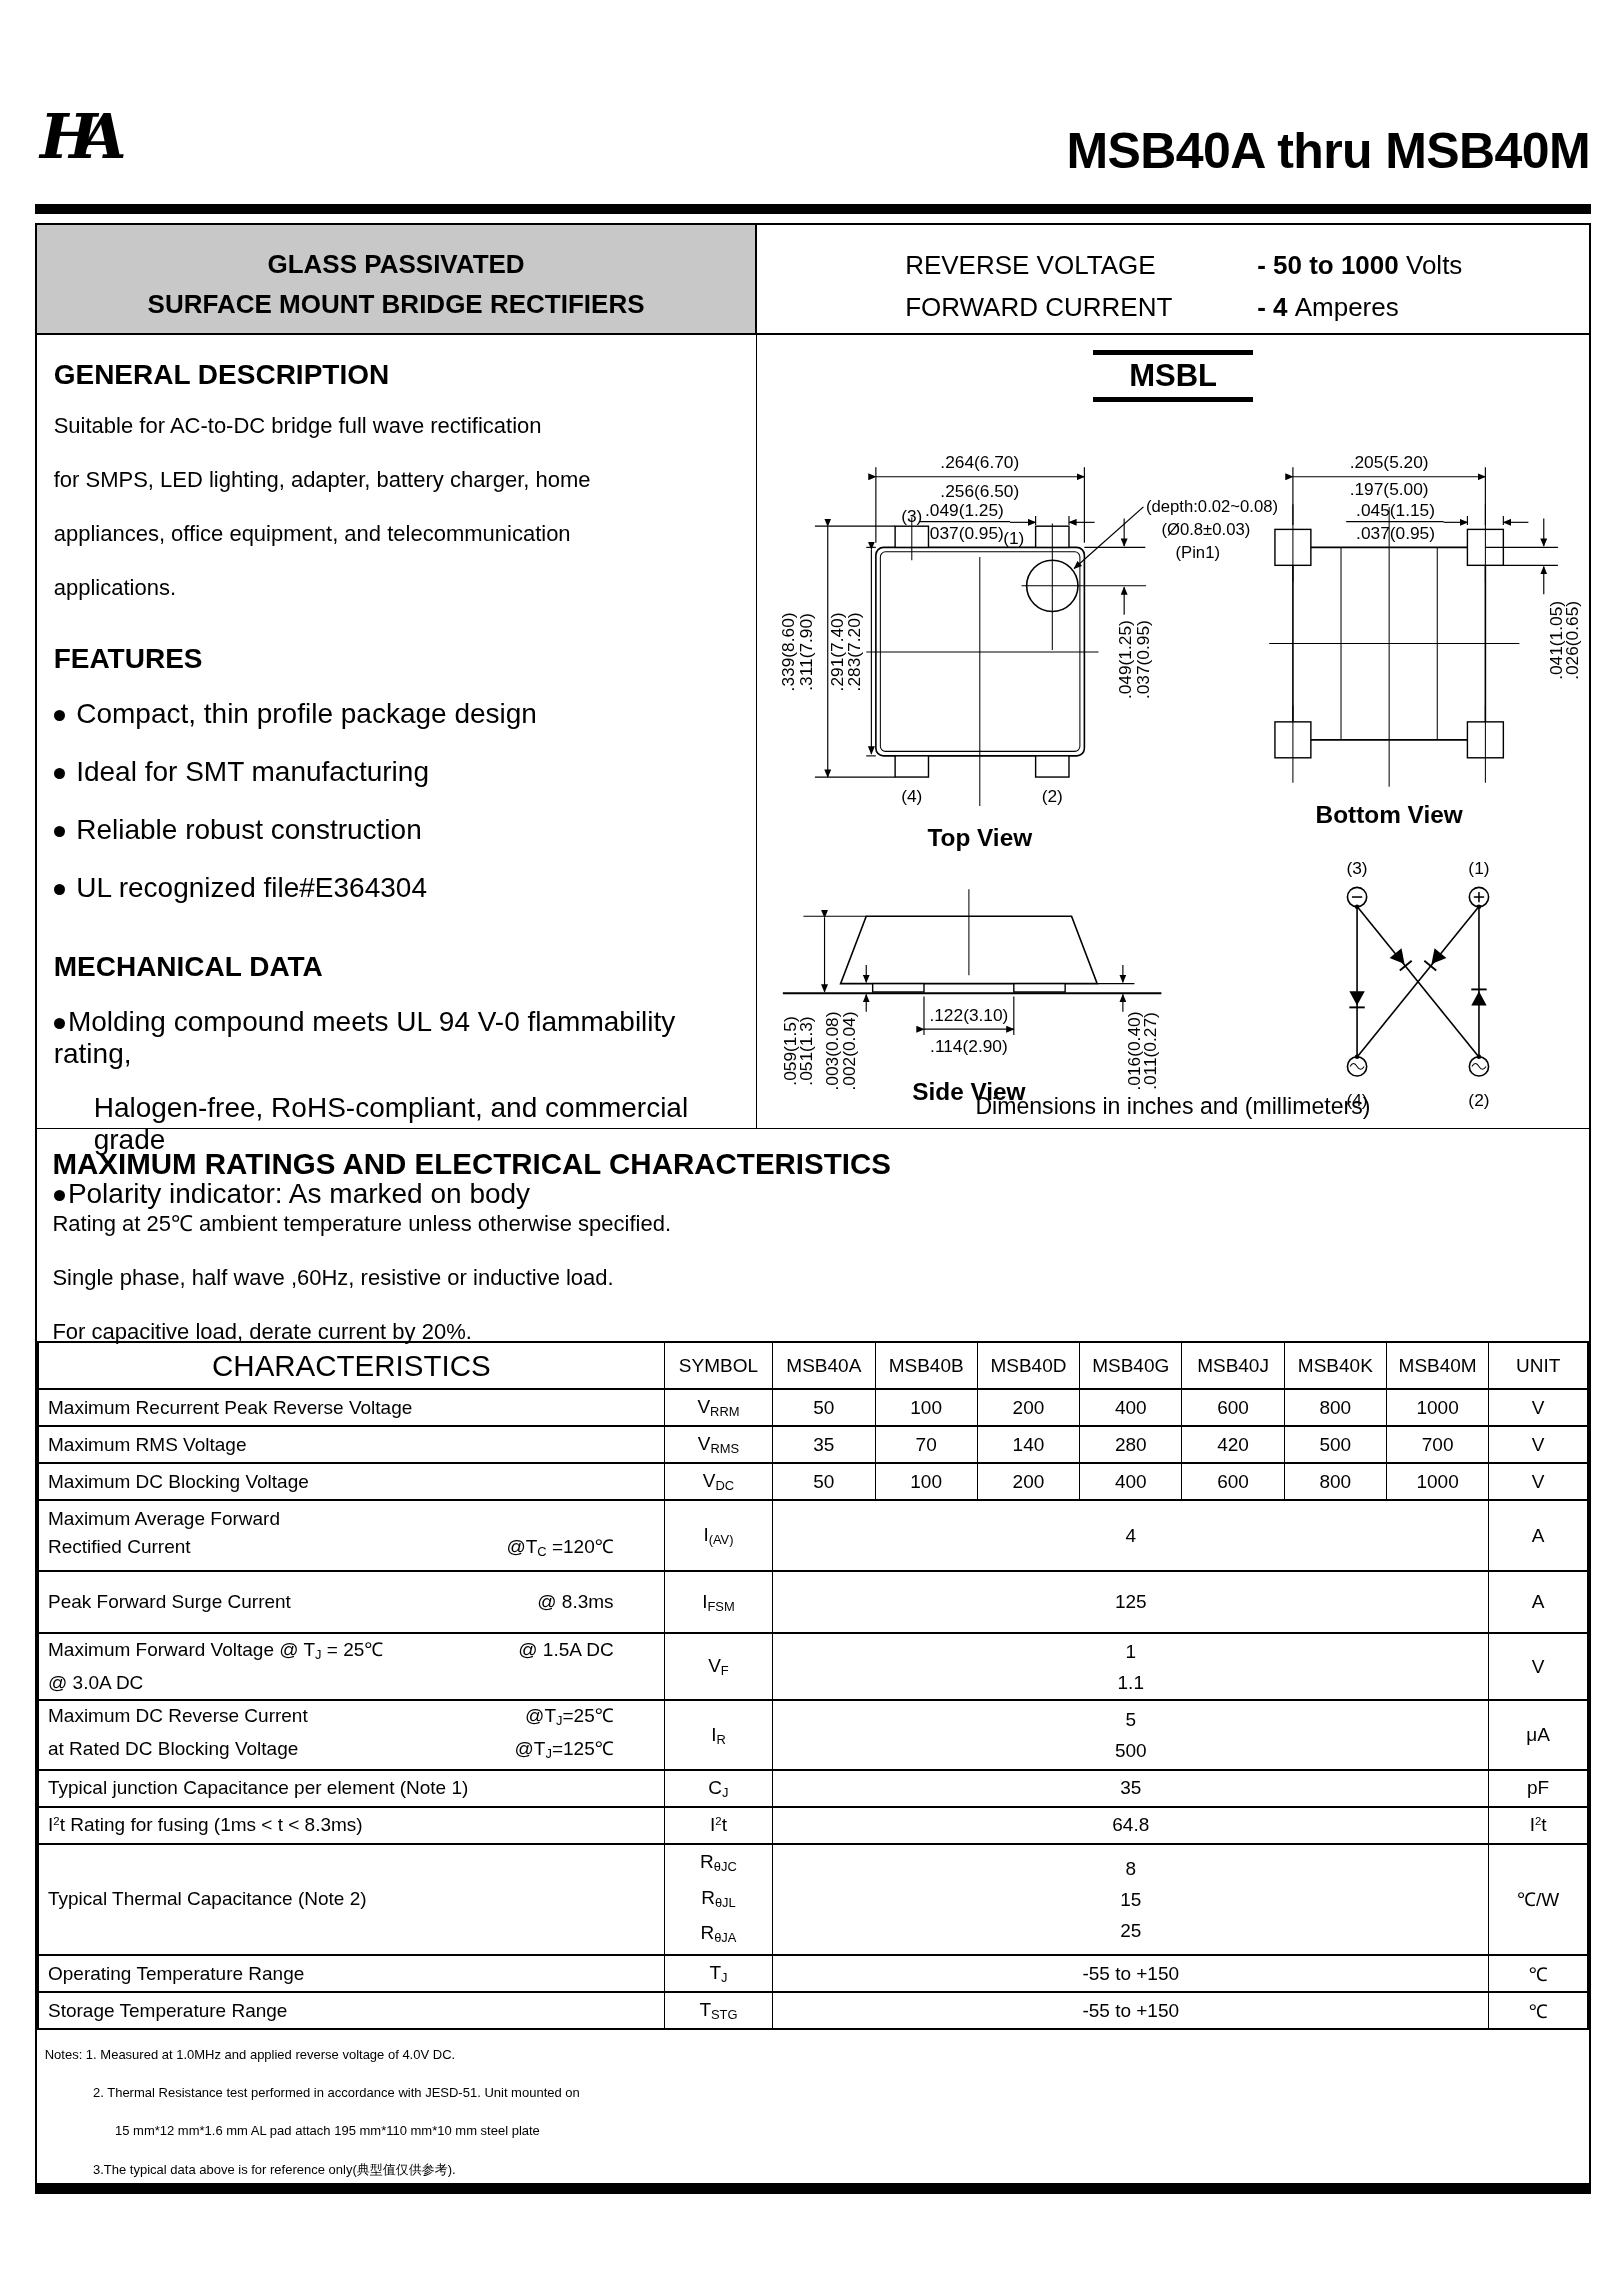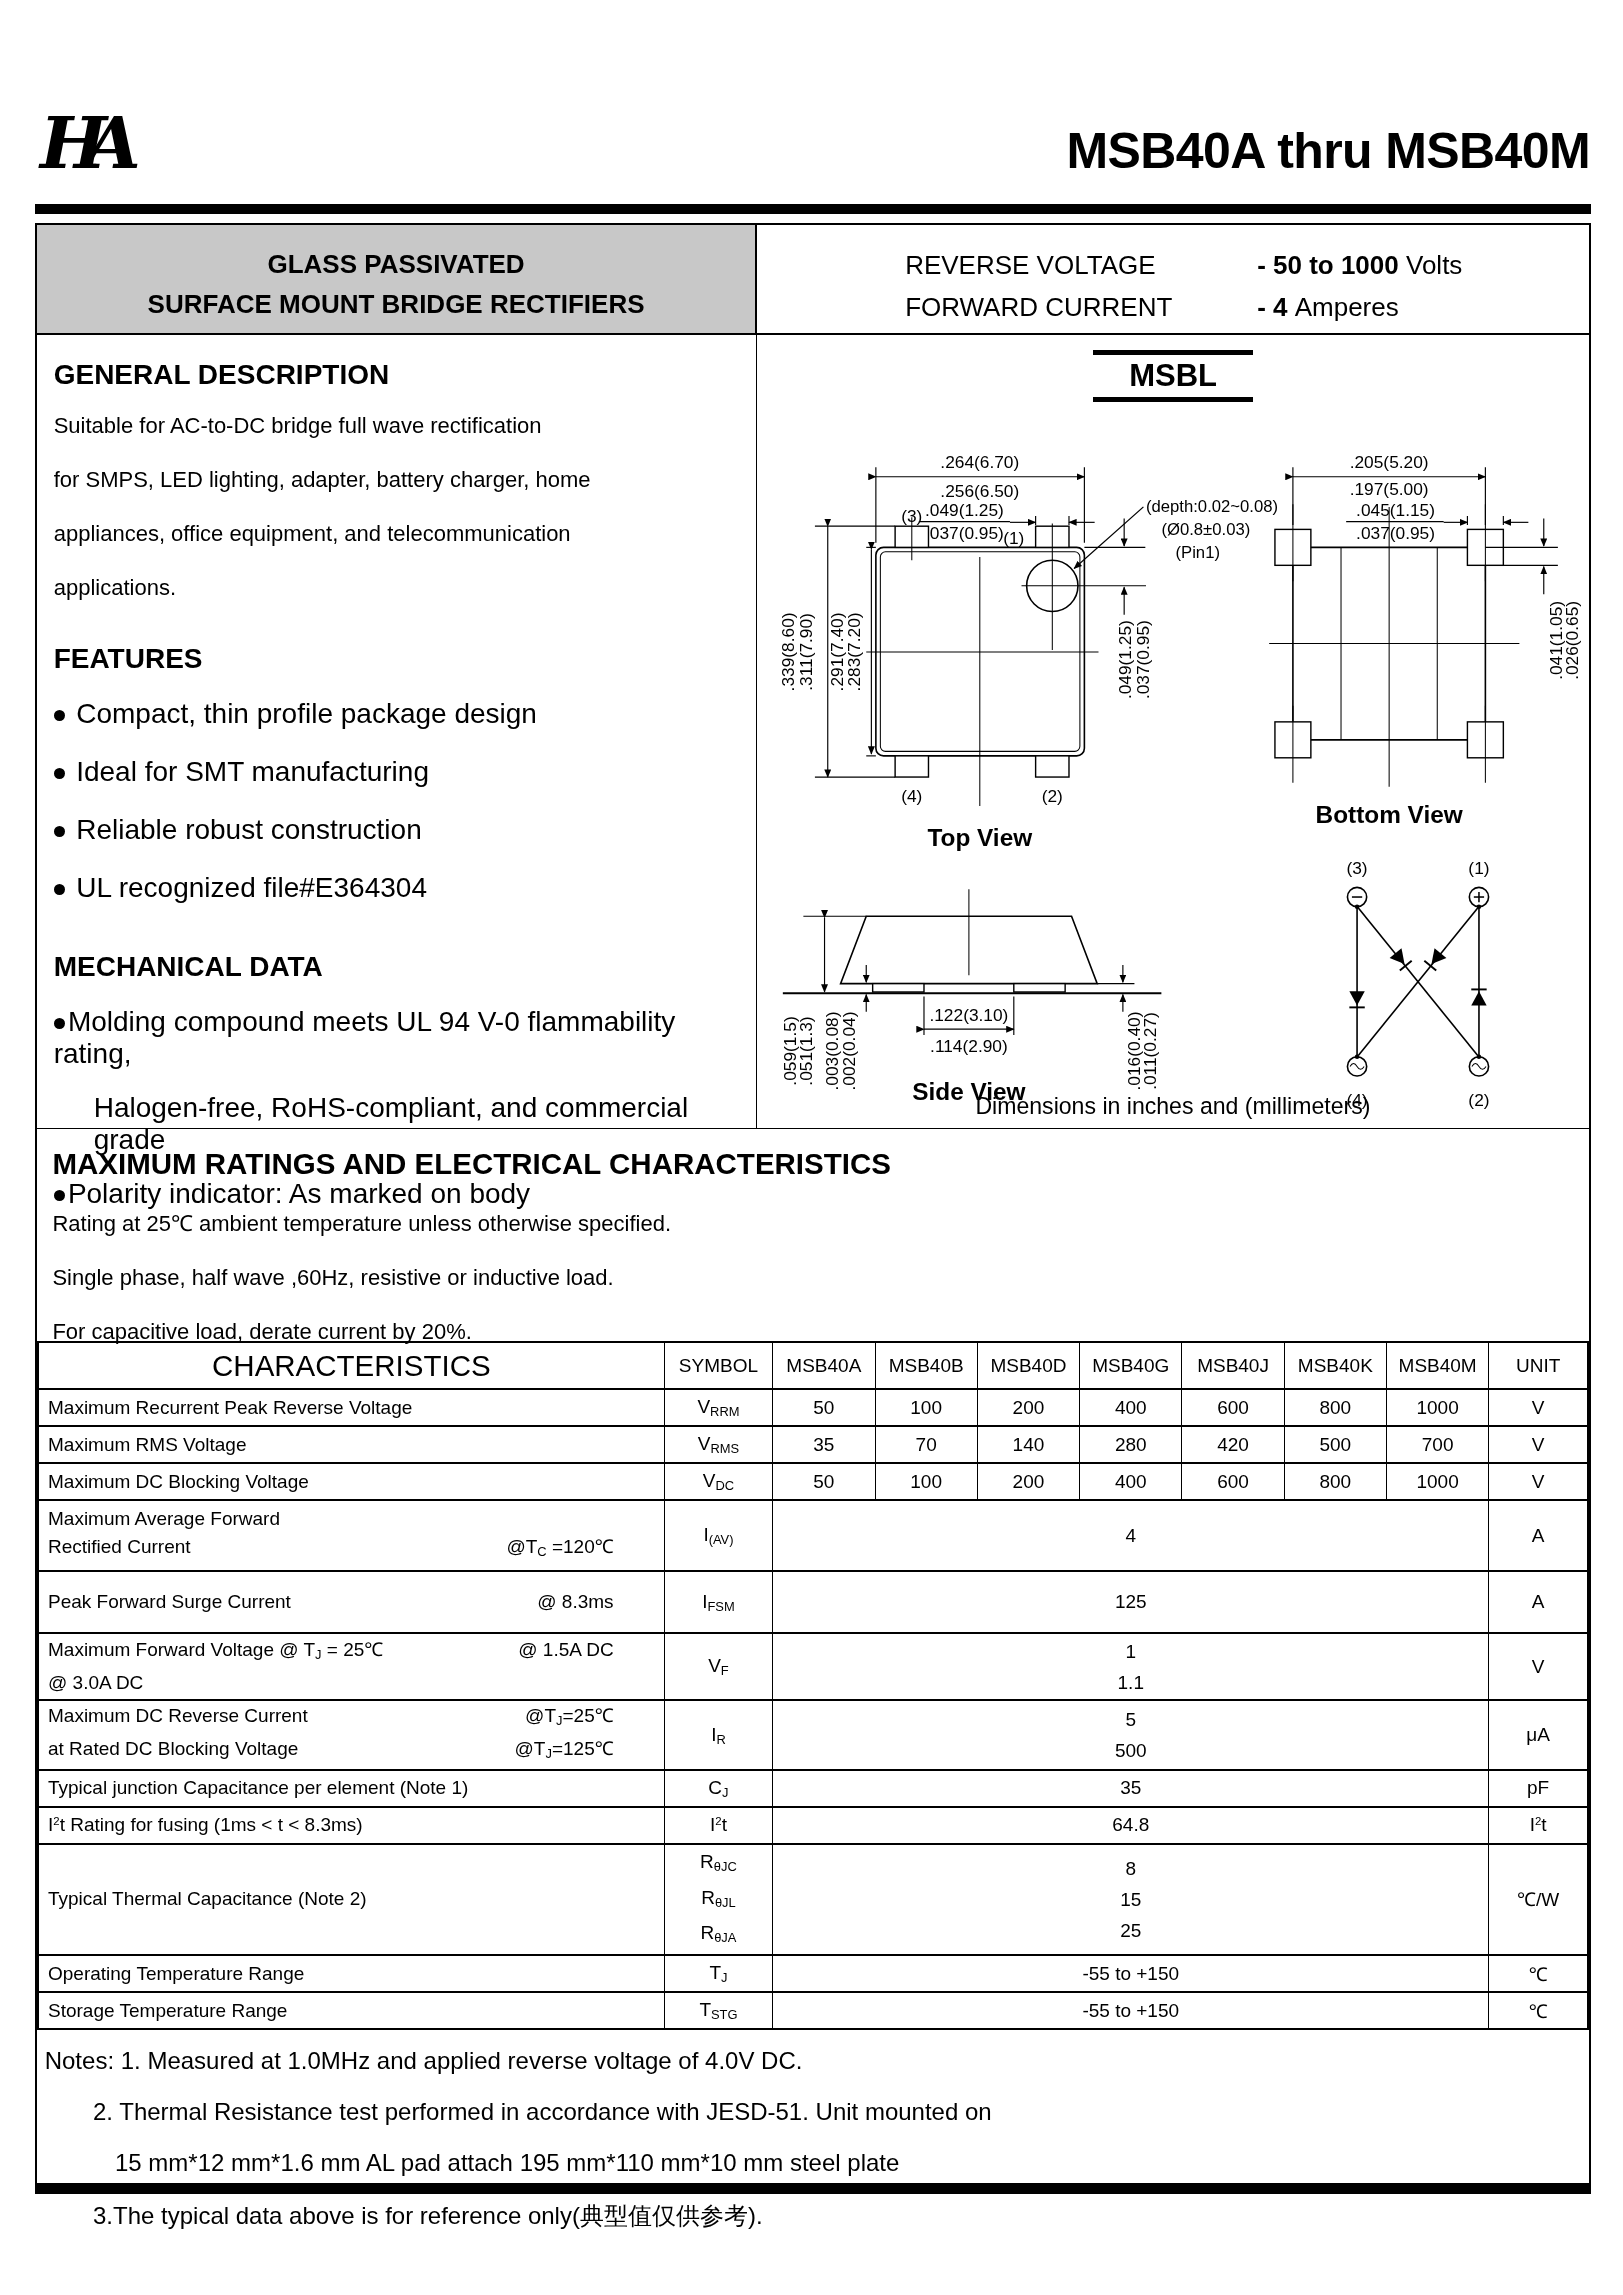--- a/index.html
+++ b/index.html
@@ -1,20 +1,20 @@
 <!DOCTYPE html>
 <html style="font-size:10.3px"><head>
 <meta charset="utf-8">
 <style>
   html,body{margin:0;padding:0;background:#fff;}
   .page{position:relative;width:1623px;height:2295px;background:#fff;color:#000;
         font-family:"Liberation Sans",sans-serif;overflow:hidden;}
   
   .logo{position:absolute;left:40px;top:101px;font-family:"DejaVu Serif",serif;
-        font-style:italic;font-weight:bold;font-size:71px;letter-spacing:-0.30em;padding-right:32px;}
+        font-style:italic;font-weight:bold;font-size:61px;letter-spacing:-0.30em;padding-right:32px;}
   .doc-title{position:absolute;right:33px;top:122px;font-size:50px;font-weight:bold;letter-spacing:-0.6px;}
   .header-rule{position:absolute;left:35px;right:32px;top:204px;height:9.6px;background:#000;}
   
   .frame{position:absolute;left:35px;top:223px;width:1556px;height:1971px;box-sizing:border-box;
          border:2.6px solid #000;border-bottom:11.5px solid #000;display:flex;flex-direction:column;}
   .info-row{display:flex;height:110px;box-sizing:border-box;border-bottom:2.6px solid #000;flex:none;}
   .info-left{width:46.4%;box-sizing:border-box;border-right:2.6px solid #000;background:#c8c8c8;
              text-align:center;font-weight:bold;font-size:26px;padding-top:19px;line-height:40px;}
   .info-right{flex:1;padding:19px 0 0 148px;font-size:26px;line-height:42px;}
   .spec-label{display:inline-block;width:352px;}
@@ -45,21 +45,21 @@
   th.c-char{font-size:29.5px;}
   td.lbl{text-align:left;padding-left:9px;}
   .lf{display:flex;justify-content:space-between;padding-right:45px;line-height:28px;}
   .lf-end{justify-content:flex-start;}
   sub{font-size:0.68em;vertical-align:-0.2em;}
   sup{font-size:0.6em;vertical-align:0.55em;}
   .stack div{line-height:31px;}
   tr.h-hdr{height:47px;margin-top:16px;} tr.h-s{height:37px;} tr.h-iav{height:71px;} tr.h-ifsm{height:62px;}
   tr.h-vf{height:67px;} tr.h-ir{height:69px;} tr.h-th{height:98px;}
   
-  .notes{flex:1;padding-top:16.7px;font-size:24px;}
+  .notes{flex:1;padding-top:16.7px;font-size:13px;}
   .notes div{margin-bottom:23px;}
   .n1{padding-left:7.7px;} .n2{padding-left:56px;} .n3{padding-left:78px;}
   
   svg text{font-family:"Liberation Sans",sans-serif;fill:#000;}
   .dimt{font-size:27px;text-anchor:middle;}
   .dims{font-size:26px;text-anchor:start;}
   .svgcap{font-size:38px;font-weight:bold;text-anchor:middle;}
   .svgcap2{font-size:36px;text-anchor:middle;}
   .ol{stroke:#000;stroke-width:2.5;fill:none;}
   .il{stroke:#000;stroke-width:1.6;fill:none;}

